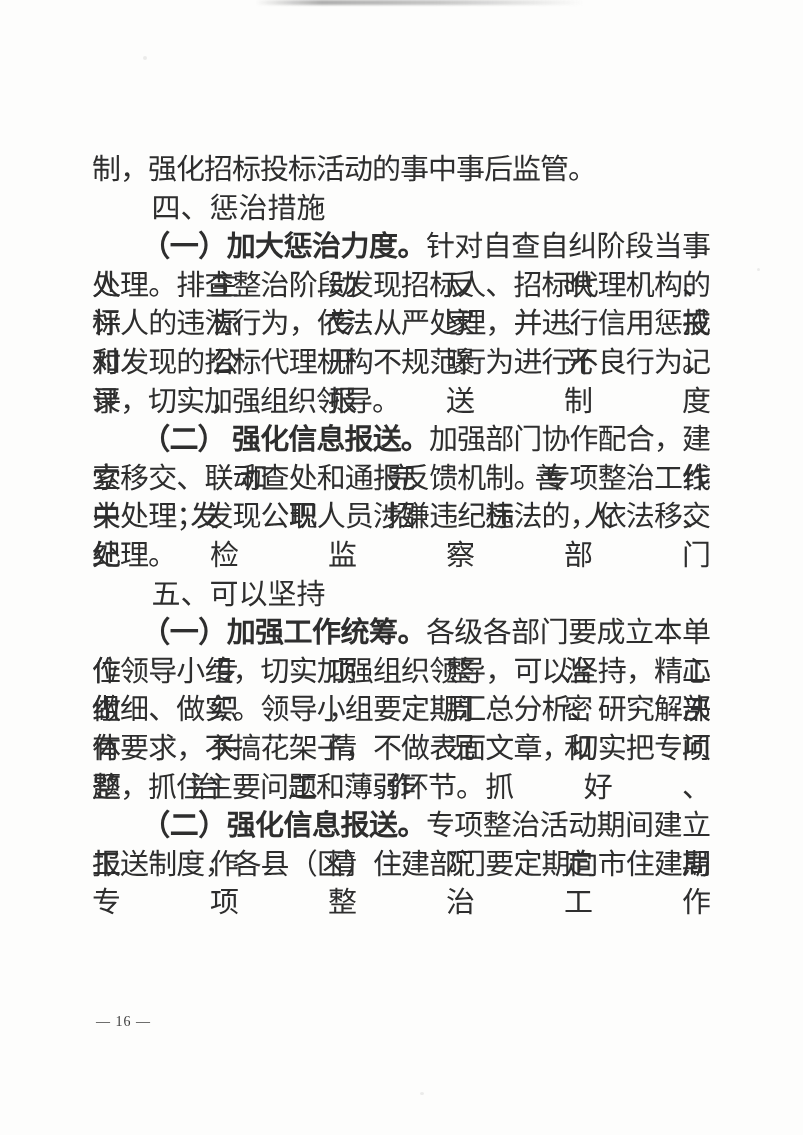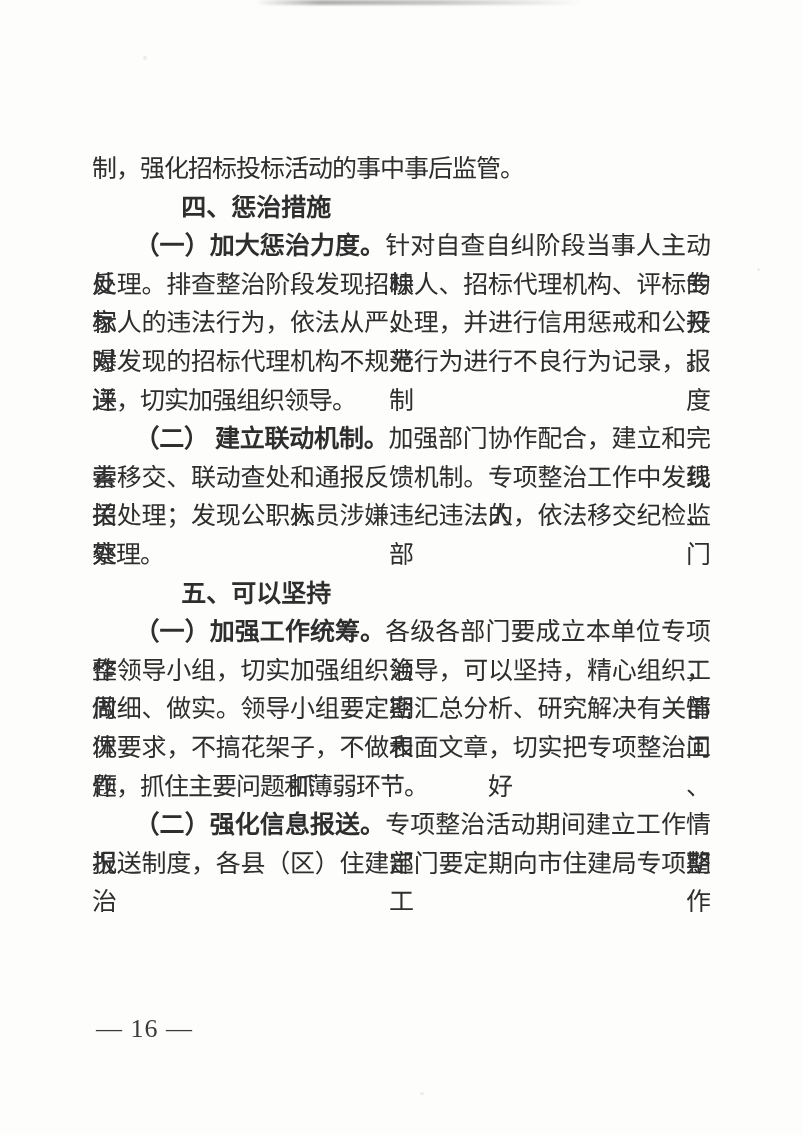--- a/index.html
+++ b/index.html
@@ -26,44 +26,44 @@
   }
   .speck { position: absolute; background: #9a9a9a; border-radius: 50%; opacity: .18; }
   .speck.s1 { left: 143px; top: 56px;  width: 4px; height: 4px; }
   .speck.s2 { left: 757px; top: 268px; width: 3px; height: 3px; }
   .speck.s3 { left: 420px; top: 1092px; width: 4px; height: 3px; }
 
   .doc-body {
     position: absolute;
     left: 92px; top: 150px; width: 618px;
     color: var(--ink);
-    font-size: 25px;
+    font-size: 29px;
     letter-spacing: -1px;
   }
   .line {
     height: 38.6px;
     line-height: 38.6px;
     white-space: nowrap;
     text-align: left;
   }
   .line.fill {
     white-space: normal;
     text-align: justify;
     text-align-last: justify;
   }
   .line.indent  { text-indent: 1.7em; }
   .line.heading { text-indent: 2.05em; }
-  .line.heading .lead { font-weight: 700; letter-spacing: 0; margin-left: 38px; }
+  .line.heading .lead { font-weight: 400; letter-spacing: 0; }
   .lead { font-weight: 700; }
 
   .page-number {
     position: absolute;
     left: 96px; top: 1014px;
     color: #3a3a3a;
-    font-size: 26px;
+    font-size: 14px;
     letter-spacing: 1px;
     font-family: "Liberation Serif", "DejaVu Serif", serif;
   }
 </style>
 </head>
 <body>
 
 <div class="page">
   <div class="scan-smudge"></div>
   <div class="speck s1"></div>
@@ -71,21 +71,21 @@
   <div class="speck s3"></div>
 
   <div class="doc-body">
       <div class="line"><span class="lead"></span><span class="rest">制，强化招标投标活动的事中事后监管。</span></div>
       <div class="line heading"><span class="lead">四、惩治措施</span><span class="rest"></span></div>
       <div class="line indent fill"><span class="lead">（一）加大惩治力度。</span><span class="rest">针对自查自纠阶段当事人主动反映的</span></div>
       <div class="line fill"><span class="lead"></span><span class="rest">处理。排查整治阶段发现招标人、招标代理机构、评标专家、投</span></div>
       <div class="line fill"><span class="lead"></span><span class="rest">标人的违法行为，依法从严处理，并进行信用惩戒和公开曝光。</span></div>
       <div class="line fill"><span class="lead"></span><span class="rest">对发现的招标代理机构不规范行为进行不良行为记录，报送制度</span></div>
       <div class="line"><span class="lead"></span><span class="rest">评，切实加强组织领导。</span></div>
-      <div class="line indent fill"><span class="lead">（二） 建立联动机制。</span><span class="rest">加强部门协作配合，建立和完善线</span></div>
+      <div class="line indent fill"><span class="lead">（二） 强化信息报送。</span><span class="rest">加强部门协作配合，建立和完善线</span></div>
       <div class="line fill"><span class="lead"></span><span class="rest">索移交、联动查处和通报反馈机制。专项整治工作中发现招标人、</span></div>
       <div class="line fill"><span class="lead"></span><span class="rest">关处理；发现公职人员涉嫌违纪违法的，依法移交纪检监察部门</span></div>
       <div class="line"><span class="lead"></span><span class="rest">处理。</span></div>
       <div class="line heading"><span class="lead">五、可以坚持</span><span class="rest"></span></div>
       <div class="line indent fill"><span class="lead">（一）加强工作统筹。</span><span class="rest">各级各部门要成立本单位专项整治工</span></div>
       <div class="line fill"><span class="lead"></span><span class="rest">作领导小组，切实加强组织领导，可以坚持，精心组织，周密部</span></div>
       <div class="line fill"><span class="lead"></span><span class="rest">做细、做实。领导小组要定期汇总分析、研究解决有关情况和问</span></div>
       <div class="line fill"><span class="lead"></span><span class="rest">体要求，不搞花架子，不做表面文章，切实把专项整治工作抓好、</span></div>
       <div class="line"><span class="lead"></span><span class="rest">题，抓住主要问题和薄弱环节。</span></div>
       <div class="line indent fill"><span class="lead">（二）强化信息报送。</span><span class="rest">专项整治活动期间建立工作情况定期</span></div>

